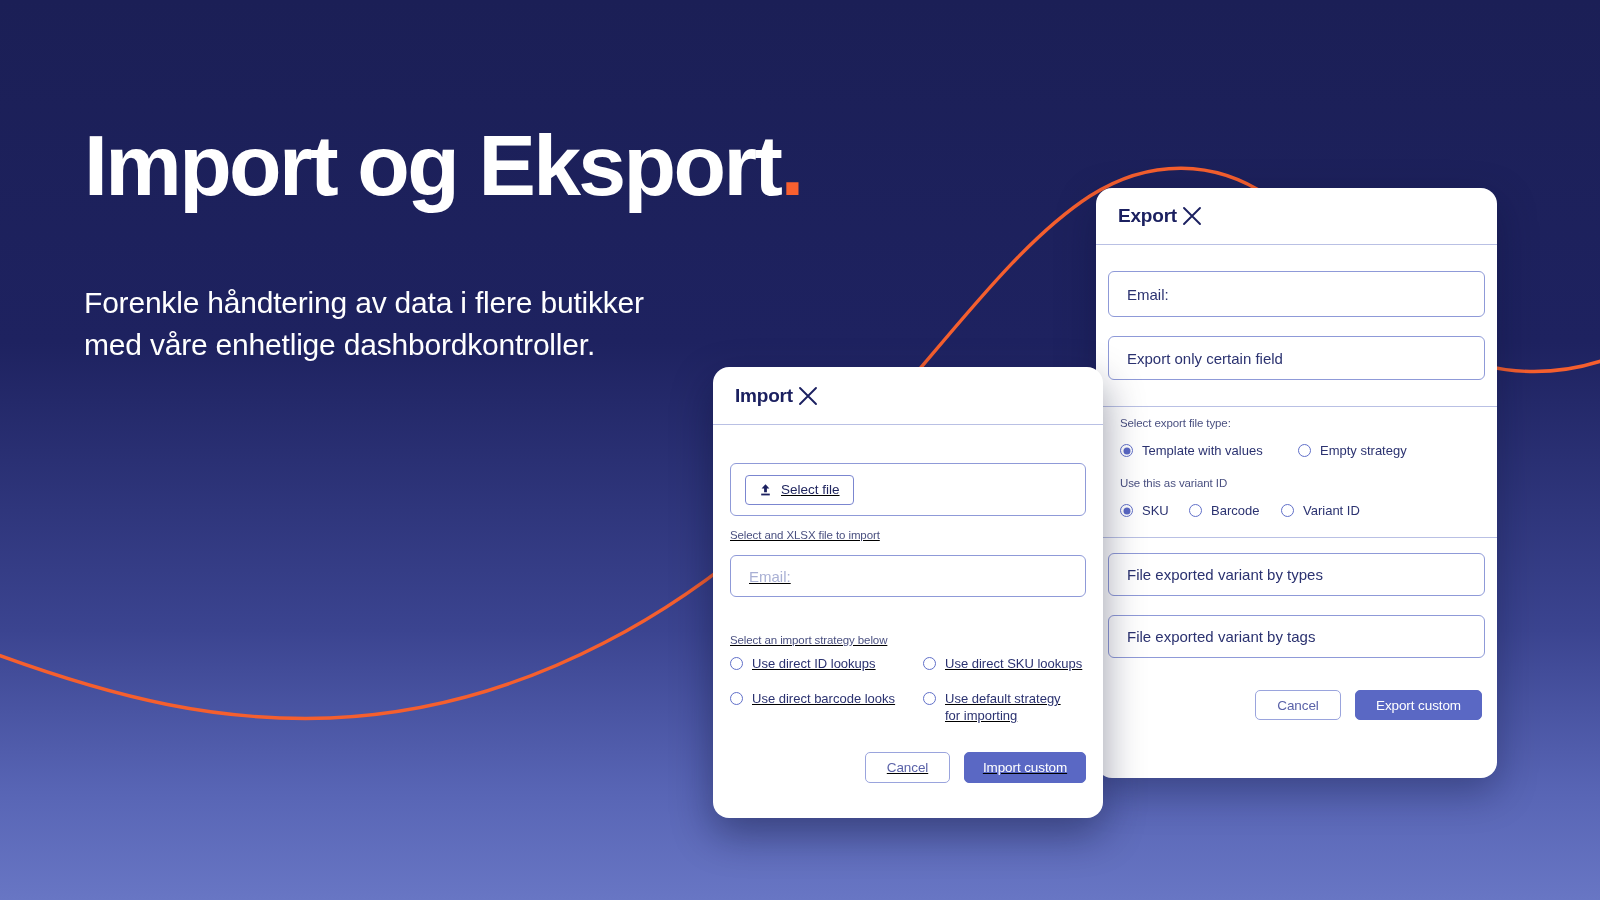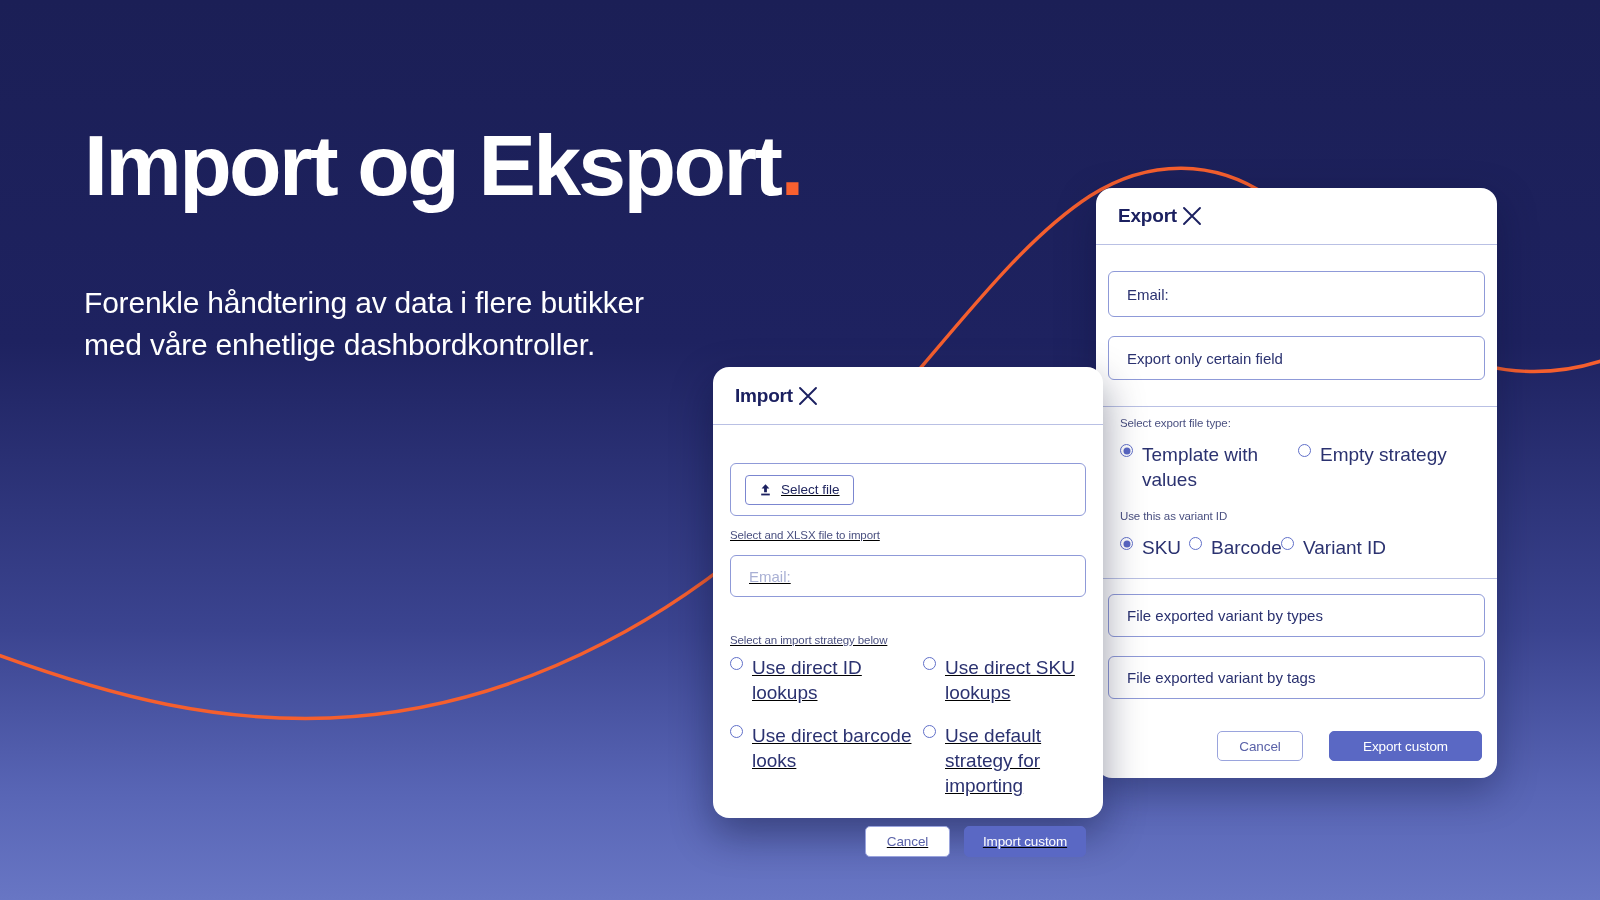--- a/index.html
+++ b/index.html
@@ -53,21 +53,21 @@
   .radio {
     width:13px; height:13px; border-radius:50%;
     border:1.4px solid #6170c9; background:#fff;
     flex:0 0 auto; margin-top:2px; position:relative;
   }
   .radio.on::after {
     content:""; position:absolute; left:50%; top:50%;
     width:7px; height:7px; border-radius:50%; background:#5a68c4;
     transform:translate(-50%,-50%);
   }
-  .radio-label { margin-left:9px; font-size:19px; color:#2b3270; line-height:1.32; }
+  .radio-label { margin-left:9px; font-size:13px; color:#2b3270; line-height:1.32; }
 
   .btn {
     display:flex; align-items:center; justify-content:center;
     border-radius:5px; font-size:13.5px; cursor:pointer; letter-spacing:-0.1px;
   }
   .btn-ghost { border:1px solid #9aa4dd; background:#fff; color:#5a62a8; }
   .btn-primary { background:#5a68c4; color:#ffffff; border:1px solid #5a68c4; }
 
   .select-file-btn {
     display:flex; align-items:center; gap:9px;
@@ -178,21 +178,21 @@
     <div class="field" style="margin:15px 0 0 0; height:43px;">
       <span>File exported variant by types</span>
     </div>
 
     <div class="field" style="margin:19px 0 0 0; height:43px;">
       <span>File exported variant by tags</span>
     </div>
 
     <div style="display:flex; justify-content:flex-end; gap:14px; margin-top:32px; padding-right:3px;">
       <div class="btn btn-ghost" style="width:86px; height:30px;">Cancel</div>
-      <div class="btn btn-primary" style="width:153px; height:30px;margin-left:12px;">Export custom</div>
+      <div class="btn btn-primary" style="width:127px; height:30px;">Export custom</div>
     </div>
 
   </div>
 </div>
 
 <div class="dialog" id="import-dialog">
 
   <div class="head-wrap">
     <div class="dialog-head">
       <span class="dialog-title">Import</span>

